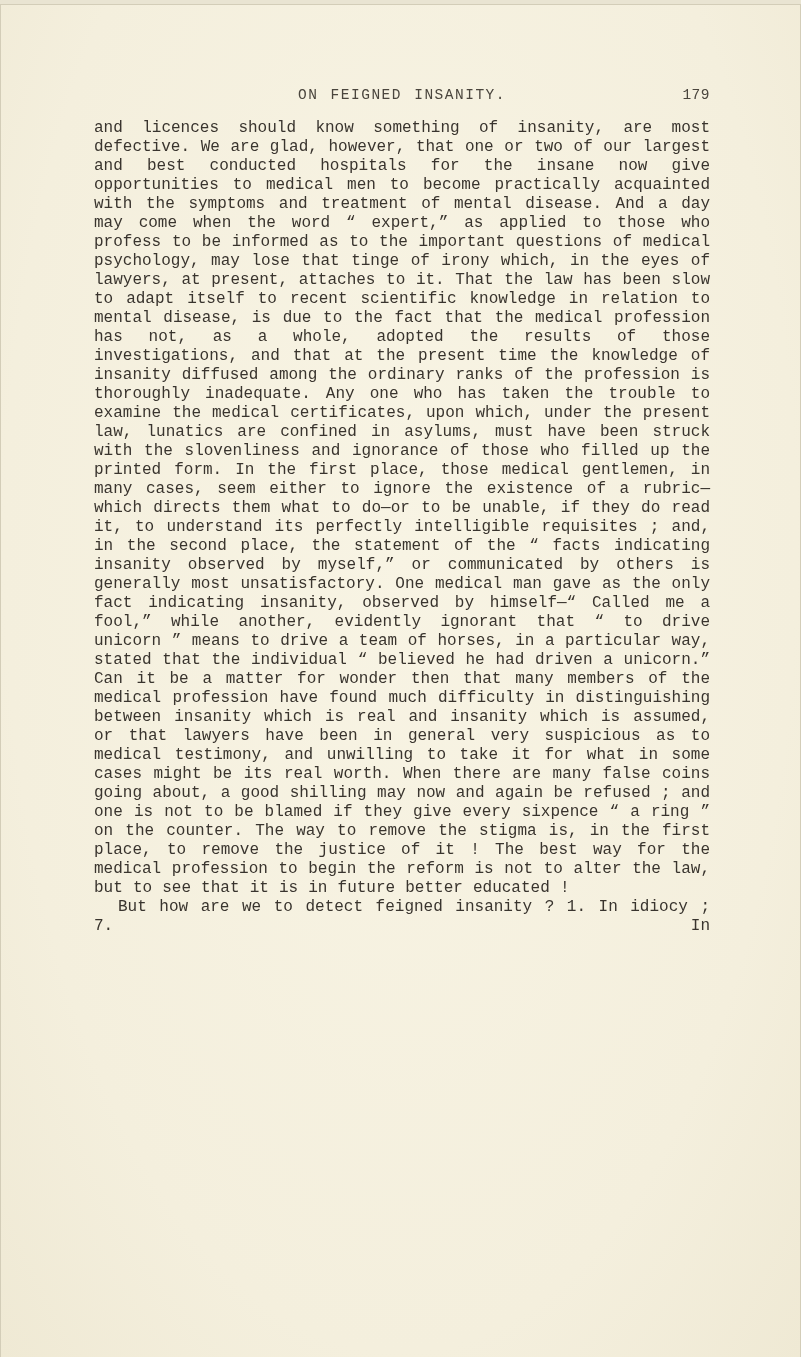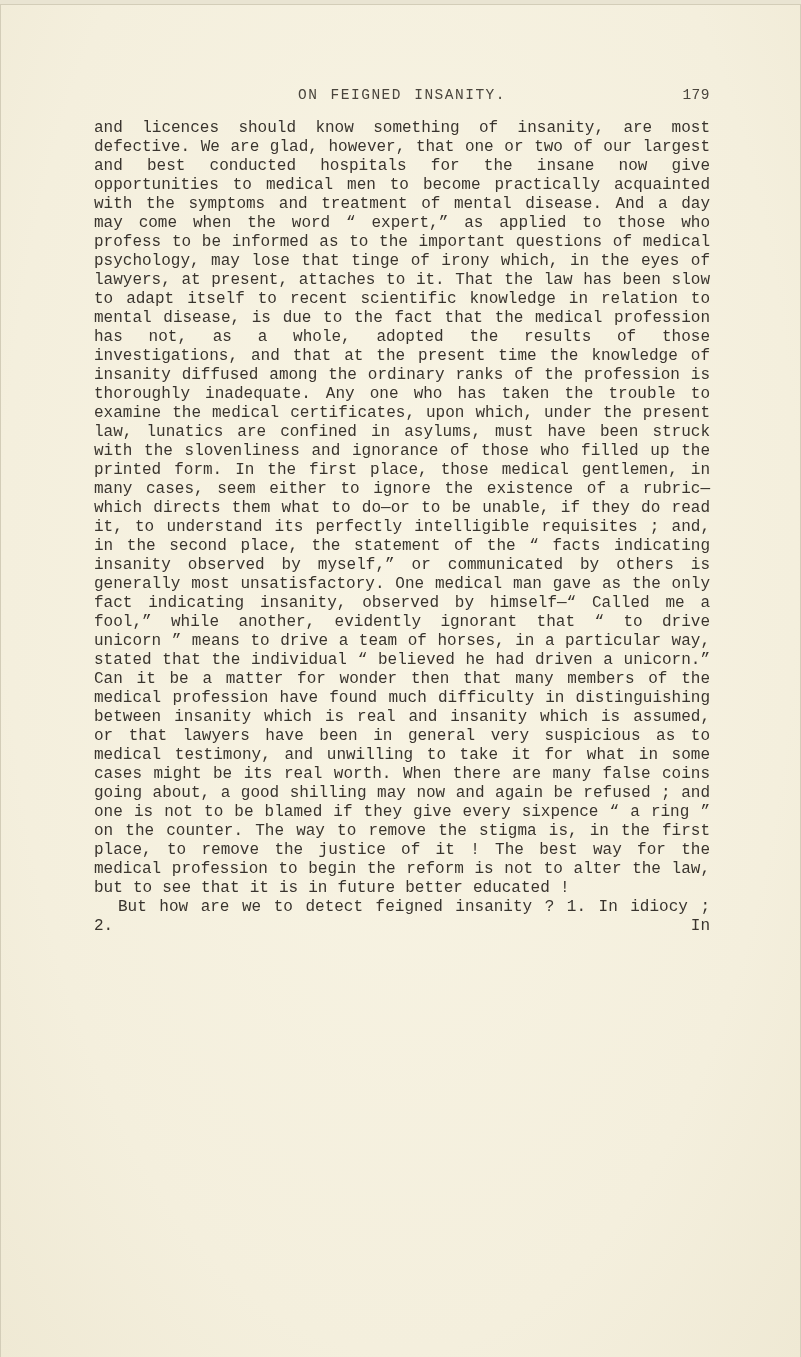--- a/index.html
+++ b/index.html
@@ -67,16 +67,16 @@
 <body>
 
 <div class="page">
   <div class="content">
     <header class="running-head">
       <span class="title">ON FEIGNED INSANITY.</span>
       <span class="pagenum">179</span>
     </header>
     <main class="body-text">
       <p class="para first">and licences should know something of insanity, are most defective. We are glad, however, that one or two of our largest and best conducted hospitals for the insane now give opportunities to medical men to become practically acquainted with the symptoms and treatment of mental disease. And a day may come when the word “ expert,” as applied to those who profess to be informed as to the important questions of medical psychology, may lose that tinge of irony which, in the eyes of lawyers, at present, attaches to it. That the law has been slow to adapt itself to recent scientific knowledge in relation to mental disease, is due to the fact that the medical profession has not, as a whole, adopted the results of those investigations, and that at the present time the knowledge of insanity diffused among the ordinary ranks of the profession is thoroughly inadequate. Any one who has taken the trouble to examine the medical certificates, upon which, under the present law, lunatics are confined in asylums, must have been struck with the slovenliness and ignorance of those who filled up the printed form. In the first place, those medical gentlemen, in many cases, seem either to ignore the existence of a rubric—which directs them what to do—or to be unable, if they do read it, to understand its perfectly intelligible requisites ; and, in the second place, the statement of the “ facts indicating insanity observed by myself,” or communicated by others is generally most unsatisfactory. One medical man gave as the only fact indicating insanity, observed by himself—“ Called me a fool,” while another, evidently ignorant that “ to drive unicorn ” means to drive a team of horses, in a particular way, stated that the individual “ believed he had driven a unicorn.” Can it be a matter for wonder then that many members of the medical profession have found much difficulty in distinguishing between insanity which is real and insanity which is assumed, or that lawyers have been in general very suspicious as to medical testimony, and unwilling to take it for what in some cases might be its real worth. When there are many false coins going about, a good shilling may now and again be refused ; and one is not to be blamed if they give every sixpence “ a ring ” on the counter. The way to remove the stigma is, in the first place, to remove the justice of it ! The best way for the medical profession to begin the reform is not to alter the law, but to see that it is in future better educated !</p>
-      <p class="para indented">But how are we to detect feigned insanity ? 1. In idiocy ; 2. In</p>
+      <p class="para indented">But how are we to detect feigned insanity ? 1. In idiocy ; 7. In</p>
     </main>
   </div>
 </div>
 
 </body></html>

